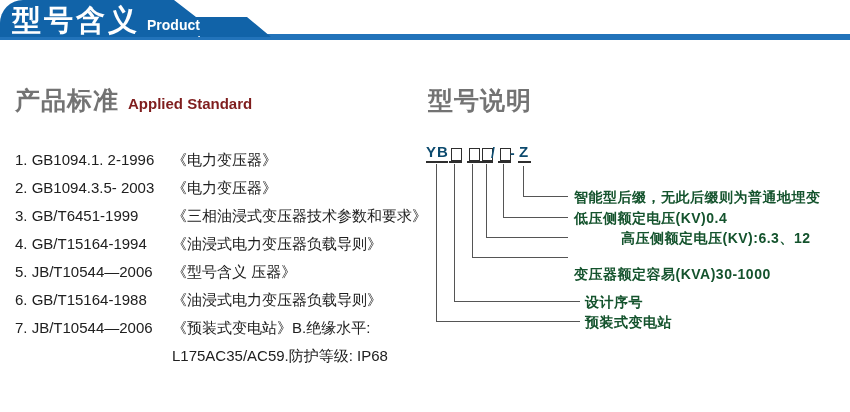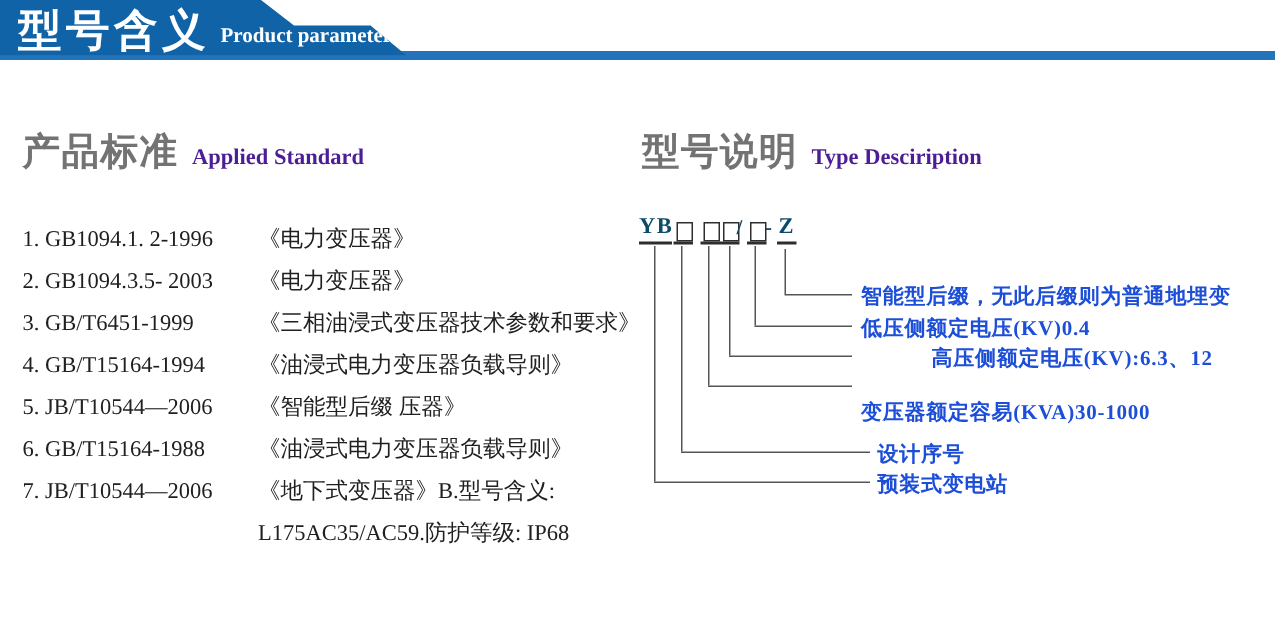--- a/index.html
+++ b/index.html
@@ -1,31 +1,31 @@
 <!DOCTYPE html>
 <html><head>
 <meta charset="utf-8">
 <style>
   html,body{margin:0;padding:0;background:#fff;}
   .page{position:relative;width:850px;height:412px;background:#ffffff;overflow:hidden;
-        font-family:Liberation Serif, serif;}
+        font-family:Liberation Sans, sans-serif;border-radius:23px;}
 
   
   .hdr-strip{position:absolute;left:0;top:34px;width:850px;height:6px;background:#2273ba;}
   .hdr-banner{position:absolute;left:0;top:0;width:272px;height:37px;background:#1163a8;
               clip-path:polygon(0 0,174px 0,196px 17px,247px 17px,271px 37px,0 37px);}
   .hdr-cn{position:absolute;left:12px;top:1px;font-size:29px;font-weight:700;color:#ffffff;letter-spacing:3px;}
   .hdr-en{position:absolute;left:147px;top:17px;font-size:14px;font-weight:600;color:#ffffff;}
 
   
   .sec-title{position:absolute;display:flex;align-items:baseline;white-space:nowrap;}
   .left-title{left:15px;top:84px;}
   .right-title{left:428px;top:84px;}
   .st-cn{font-size:25px;font-weight:700;color:#737373;letter-spacing:1px;}
-  .st-en{font-size:15px;font-weight:600;color:#4c1d95;margin-left:9px;}
+  .st-en{font-size:15px;font-weight:600;color:#7f1d1d;margin-left:9px;}
 
   
   .std-list{position:absolute;left:15px;top:146px;width:425px;font-size:15px;color:#202020;}
   .std-row{display:flex;height:28px;line-height:28px;white-space:nowrap;}
   .std-code{width:157px;flex:none;}
   .std-title{flex:none;}
   .std-cont{margin-left:157px;height:28px;line-height:28px;white-space:nowrap;}
 
   
   .tok{position:absolute;font-weight:700;color:#0c4a6e;}
@@ -41,21 +41,21 @@
 
   .vln{position:absolute;width:1px;background:#555;}
   .hln{position:absolute;height:1px;background:#555;}
   .v1{left:523px;top:166px;height:30px;} .h1{left:523px;top:196px;width:45px;}
   .v2{left:503px;top:164px;height:53px;} .h2{left:503px;top:217px;width:65px;}
   .v3{left:486px;top:164px;height:73px;} .h3{left:486px;top:237px;width:82px;}
   .v4{left:472px;top:164px;height:93px;} .h4{left:472px;top:257px;width:96px;}
   .v5{left:454px;top:164px;height:137px;} .h5{left:454px;top:301px;width:126px;}
   .v6{left:436px;top:164px;height:157px;} .h6{left:436px;top:321px;width:144px;}
 
-  .dlabel{position:absolute;font-size:14px;font-weight:700;color:#1d4ed8;white-space:nowrap;letter-spacing:0.5px;}
+  .dlabel{position:absolute;font-size:14px;font-weight:700;color:#14532d;white-space:nowrap;letter-spacing:0.5px;}
   .l1{left:574px;top:189px;} .l2{left:574px;top:210px;} .l3{left:574px;top:230px;margin-left:47px;}
   .l4{left:574px;top:266px;} .l5{left:585px;top:294px;} .l6{left:585px;top:314px;}
 </style>
 </head>
 <body>
 
 <div class="page">
 
   <div class="hdr-strip"></div>
   <div class="hdr-banner">
@@ -80,36 +80,35 @@
     <div class="std-row">
       <span class="std-code">3. GB/T6451-1999</span>
       <span class="std-title">《三相油浸式变压器技术参数和要求》</span>
     </div>
     <div class="std-row">
       <span class="std-code">4. GB/T15164-1994</span>
       <span class="std-title">《油浸式电力变压器负载导则》</span>
     </div>
     <div class="std-row">
       <span class="std-code">5. JB/T10544—2006</span>
-      <span class="std-title">《智能型后缀 压器》</span>
+      <span class="std-title">《型号含义 压器》</span>
     </div>
     <div class="std-row">
       <span class="std-code">6. GB/T15164-1988</span>
       <span class="std-title">《油浸式电力变压器负载导则》</span>
     </div>
     <div class="std-row">
       <span class="std-code">7. JB/T10544—2006</span>
-      <span class="std-title">《地下式变压器》B.型号含义:</span>
+      <span class="std-title">《预装式变电站》B.绝缘水平:</span>
     </div>
     <div class="std-cont">L175AC35/AC59.防护等级: IP68</div>
   </div>
 
   <div class="sec-title right-title">
     <span class="st-cn">型号说明</span>
-    <span class="st-en">Type Desciription</span>
   </div>
 
   <div>
 
     <span class="tok tok-yb">YB</span>
     <span class="cbox b1"></span>
     <span class="cbox b2"></span>
     <span class="cbox b3"></span>
     <span class="tok tok-slash">/</span>
     <span class="cbox b4"></span>

